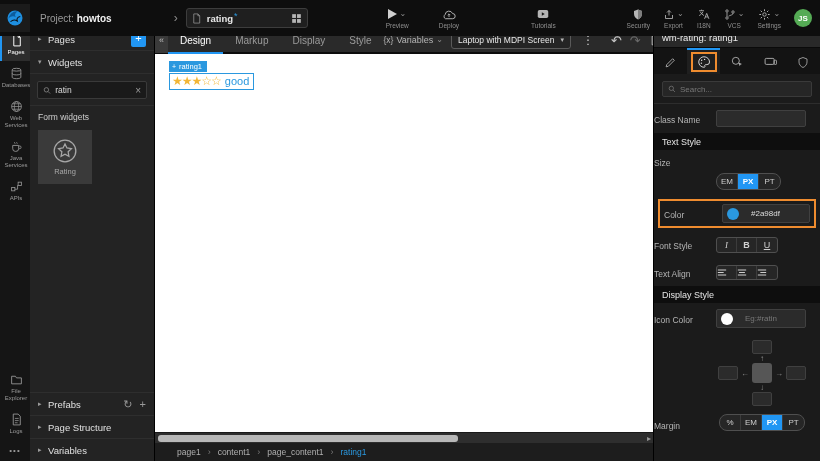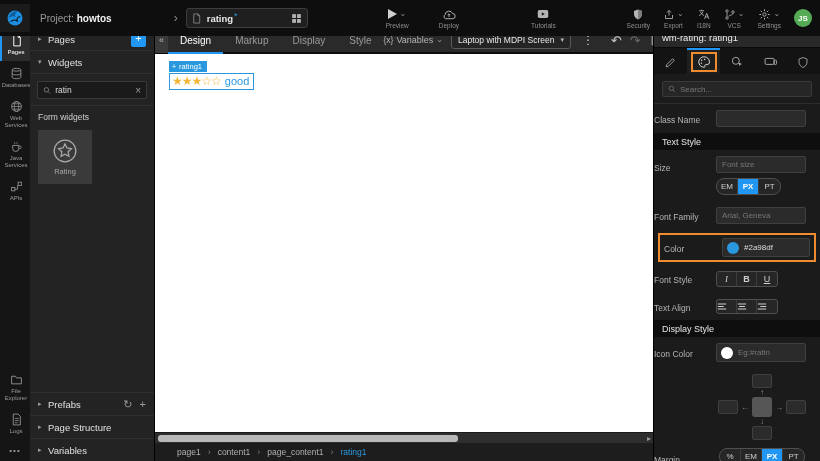--- a/index.html
+++ b/index.html
@@ -96,21 +96,21 @@
   .prow { display:flex; align-items:center; padding:6px 0; flex-shrink:0; }
   .prow.top { align-items:flex-end; }
   .plabel { width:62px; font-size:8.5px; color:#b5b5b5; flex-shrink:0; padding-top:2px; }
   .pinput { width:90px; height:17px; background:#2b2b2b; border:1px solid #404040; border-radius:2px; color:#ddd; font-size:8px; padding:0 5px; outline:none; font-family:"Liberation Sans",sans-serif; }
   .pinput::placeholder { color:#777; }
   .sec-hdr { height:17px; background:#0e0e0e; display:flex; align-items:center; padding:0 8px; font-size:9px; color:#e5e5e5; flex-shrink:0; }
   .unit-group { display:flex; border:1px solid #4f4f4f; border-radius:8px; overflow:hidden; background:#262626; }
   .unit-btn { padding:3px 0; width:21px; text-align:center; font-size:8px; color:#cfcfcf; cursor:pointer; border-right:1px solid #3c3c3c; }
   .unit-btn:last-child { border-right:none; }
   .unit-btn.sel { background:#2196f3; color:#fff; font-weight:bold; }
-  .swatch-input { width:90px; height:19px; background:#2b2b2b; border:1px solid #404040; border-radius:2px; display:flex; align-items:center; padding:0 4px; gap:5px; cursor:pointer; }
+  .swatch-input { width:90px; height:19px; background:#2b2b2b; border:1px solid #404040; border-radius:2px; display:flex; align-items:center; padding:0 4px; gap:12px; cursor:pointer; }
   .swatch { width:12px; height:12px; border-radius:50%; flex-shrink:0; }
   .swatch-val { font-size:8px; color:#ddd; }
   .swatch-ph { font-size:8px; color:#777; }
   .hl-row { margin:3px 4px; border:2px solid #ef8c2f; padding:3px 4px; display:flex; align-items:center; flex-shrink:0; }
   .hl-row .plabel { width:58px; }
   .mini-group { display:flex; border:1px solid #4f4f4f; border-radius:3px; overflow:hidden; background:#262626; }
   .mini-btn { width:20px; padding:2px 0; text-align:center; font-size:9px; color:#cfcfcf; cursor:pointer; border-right:1px solid #3c3c3c; }
   .mini-btn:last-child { border-right:none; }
   .mini-btn.it { font-style:italic; font-family:"Liberation Serif",serif; }
   .mini-btn.bd { font-weight:bold; }
@@ -442,35 +442,30 @@
 
   <div class="prow">
     <span class="plabel">Class Name</span>
     <input class="pinput" type="text" style="">
   </div>
 
   <div class="sec-hdr">Text Style</div>
 
   <div class="prow top" style="padding-bottom:2px;">
     <span class="plabel">Size</span>
-    <input class="pinput" type="text" placeholder="Font size" style="">
   </div>
   <div class="prow" style="padding-top:3px;">
     <span class="plabel"></span>
     <div class="unit-group">
       <div class="unit-btn">EM</div>
       <div class="unit-btn sel">PX</div>
       <div class="unit-btn">PT</div>
     </div>
   </div>
 
-  <div class="prow">
-    <span class="plabel">Font Family</span>
-    <input class="pinput" type="text" placeholder="Arial, Geneva" style="">
-  </div>
 
   <div class="hl-row">
     <span class="plabel">Color</span>
     <div class="swatch-input">
       <span class="swatch" style="background:#2a98df;"></span>
       <span class="swatch-val">#2a98df</span>
     </div>
   </div>
 
   <div class="prow">

